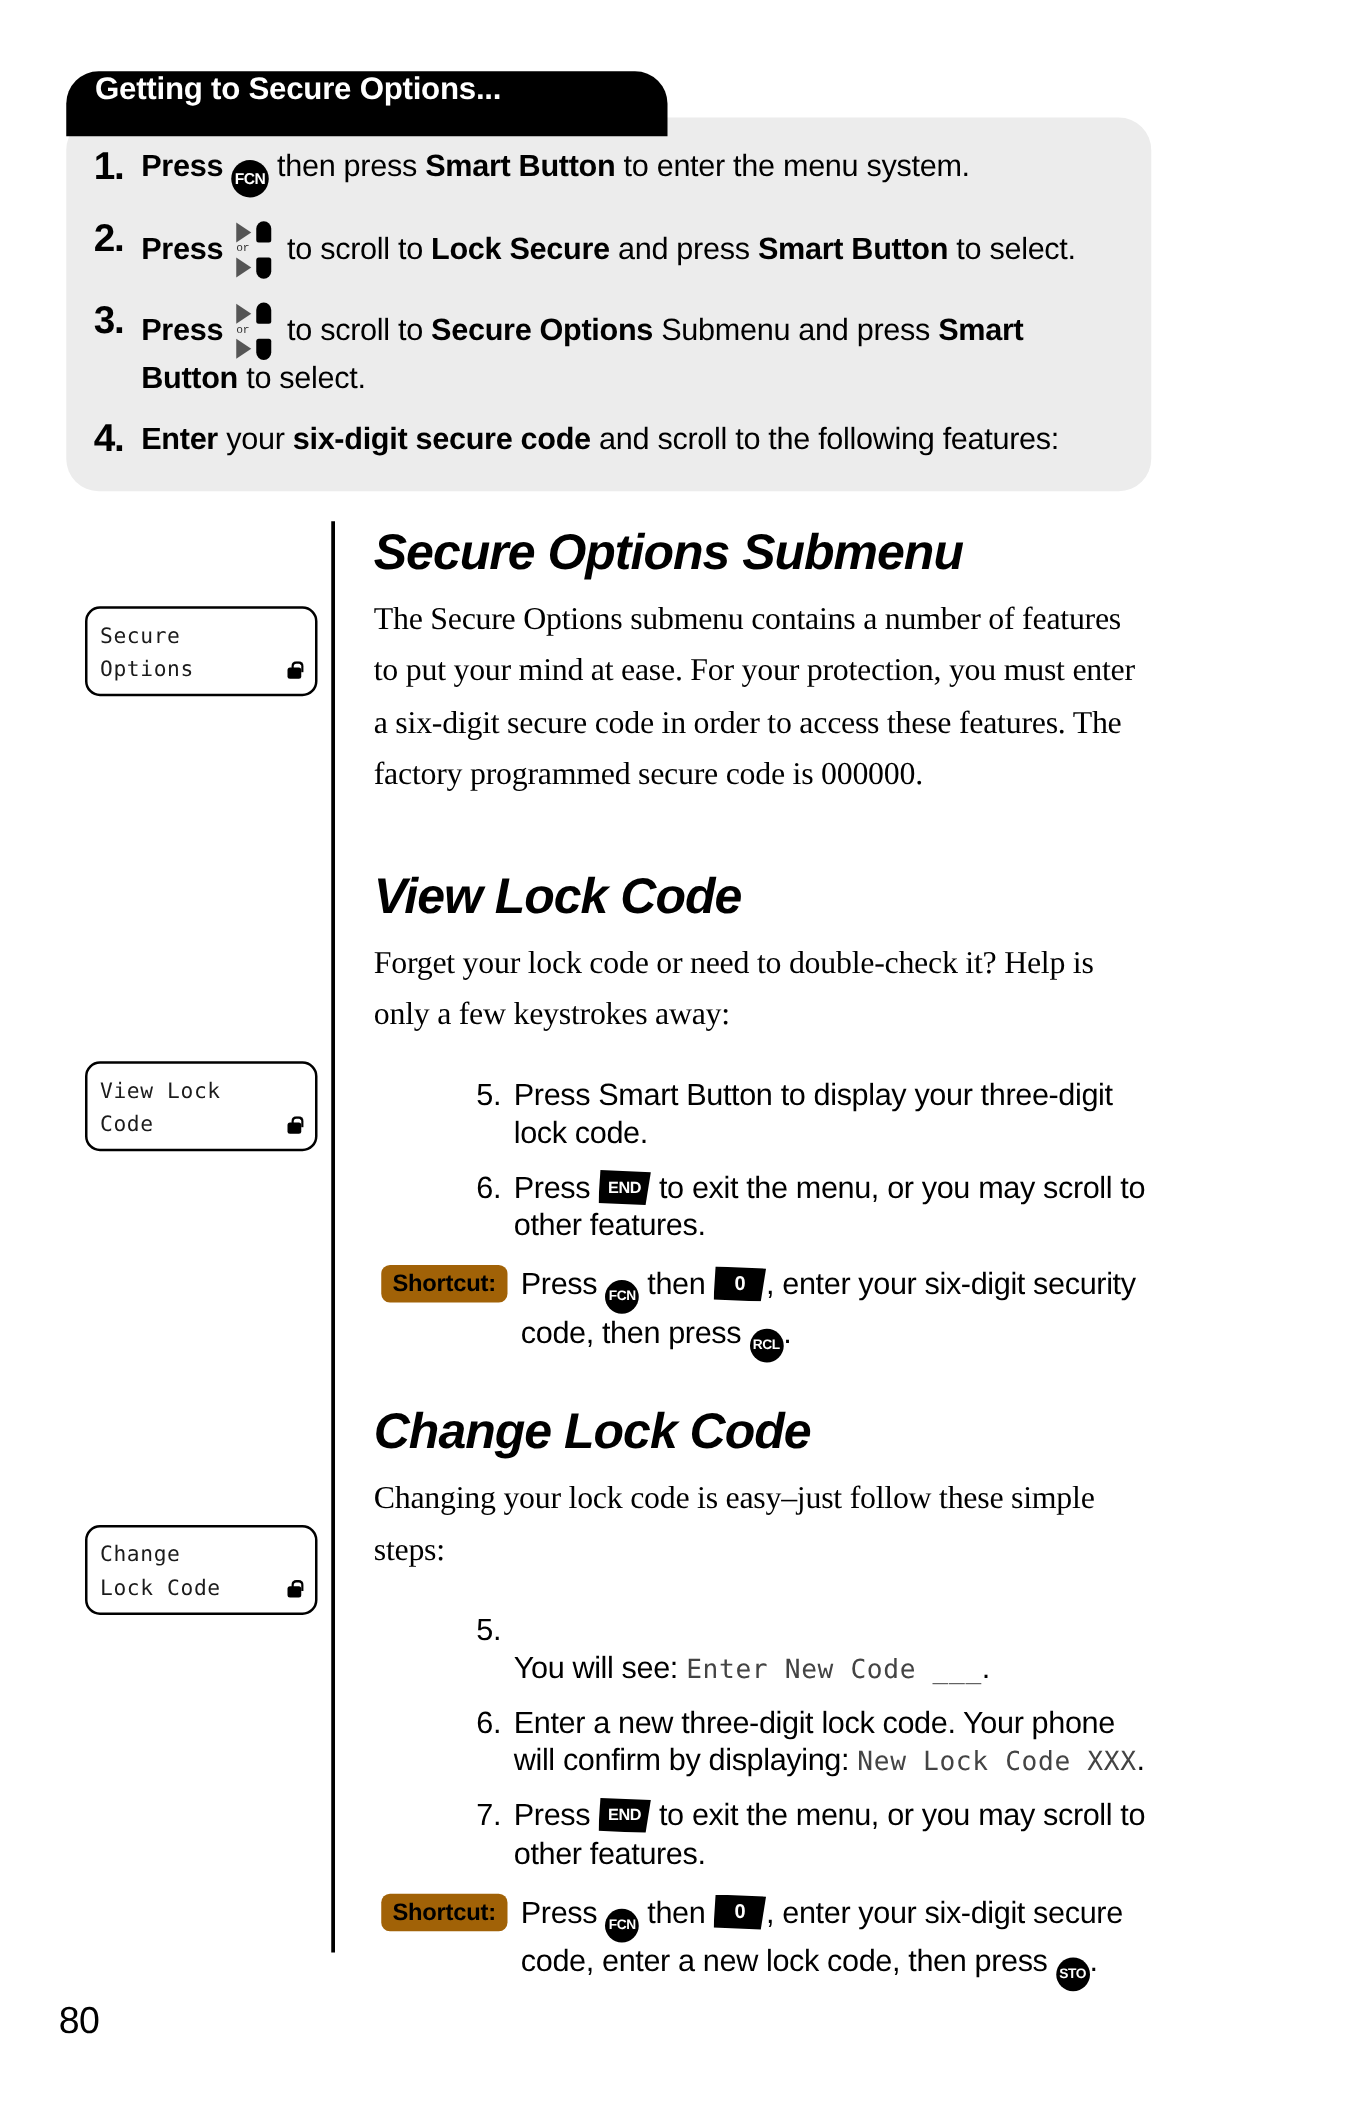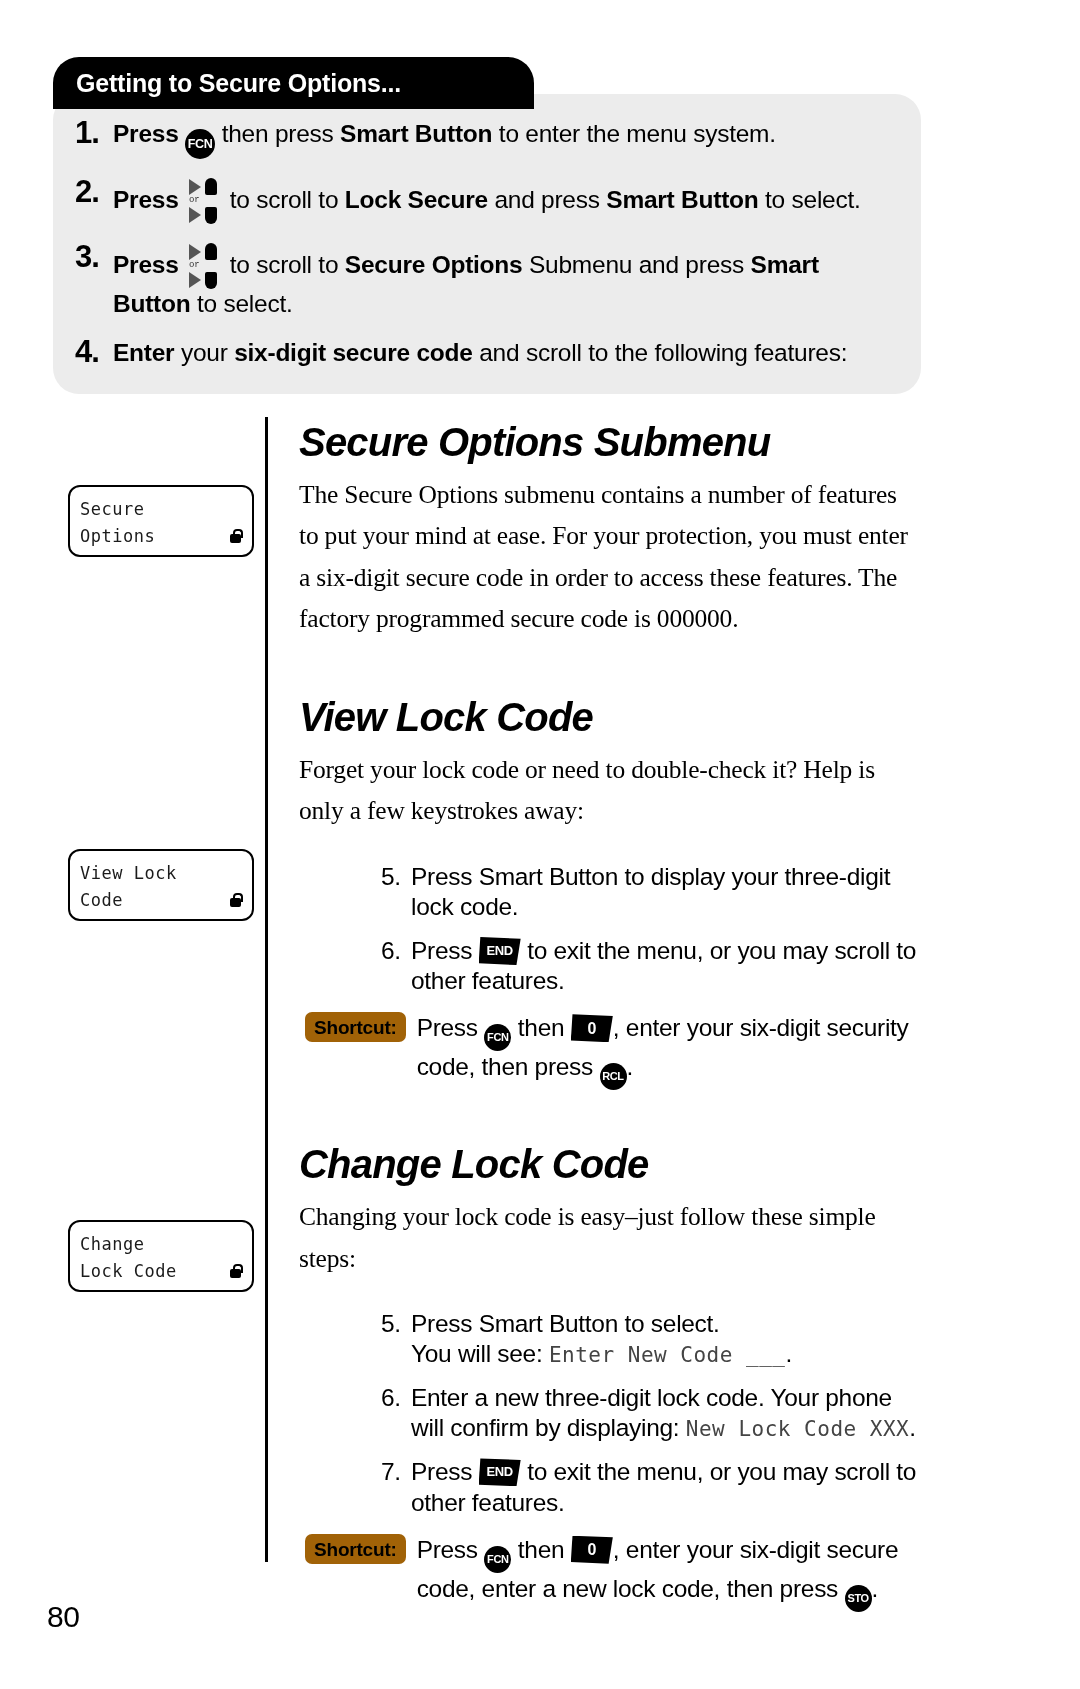--- a/index.html
+++ b/index.html
@@ -30,21 +30,20 @@
   #callout-title-bar {
     position: absolute;
     left: 53px;
     top: 57px;
     width: 481px;
     height: 52px;
     background: #000;
     border-radius: 26px 26px 0 0;
     z-index: 3;
     display: flex;
-    align-items: center;
   }
   #callout-title {
     color: #fff;
     font-size: 25px;
     font-weight: bold;
     letter-spacing: -0.2px;
     padding-left: 23px;
     font-family: "Liberation Sans", sans-serif;
   }
 
@@ -406,28 +405,28 @@
       <span class="key-round sm">FCN</span>
       <span>then</span>
       <span class="key-trap zero">
         <span class="shape"></span>
         <span class="lbl">0</span>
       </span><span>, enter your six-digit security code, then press</span>
       <span class="key-round sm">RCL</span><span>.</span>
     </span>
   </div>
 
-  <h2 class="sec" style="margin-top:52px;">Change Lock Code</h2>
+  <h2 class="sec" style="margin-top:33px;">Change Lock Code</h2>
   <p class="body">Changing your lock code is easy–just follow these simple steps:</p>
 
   <ol class="substeps" style="margin-left:82px; margin-top:30px;">
     <li>
       <span class="n">5.</span>
       <span class="t">
-        <span>Press Smart Button to select.</span><br>
+        <br>
         <span>You will see:</span>
         <span class="dot">Enter New Code ___</span><span>.</span>
       </span>
     </li>
     <li>
       <span class="n">6.</span>
       <span class="t">
         <span>Enter a new three-digit lock code. Your phone will confirm by displaying:</span>
         <span class="dot">New Lock Code XXX</span><span>.</span>
       </span>

